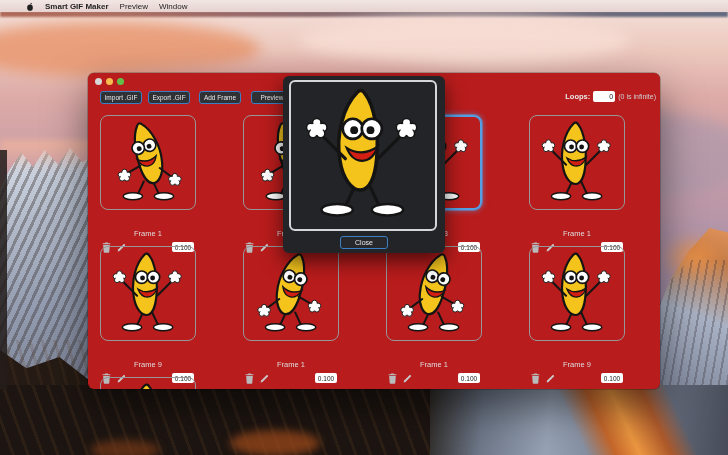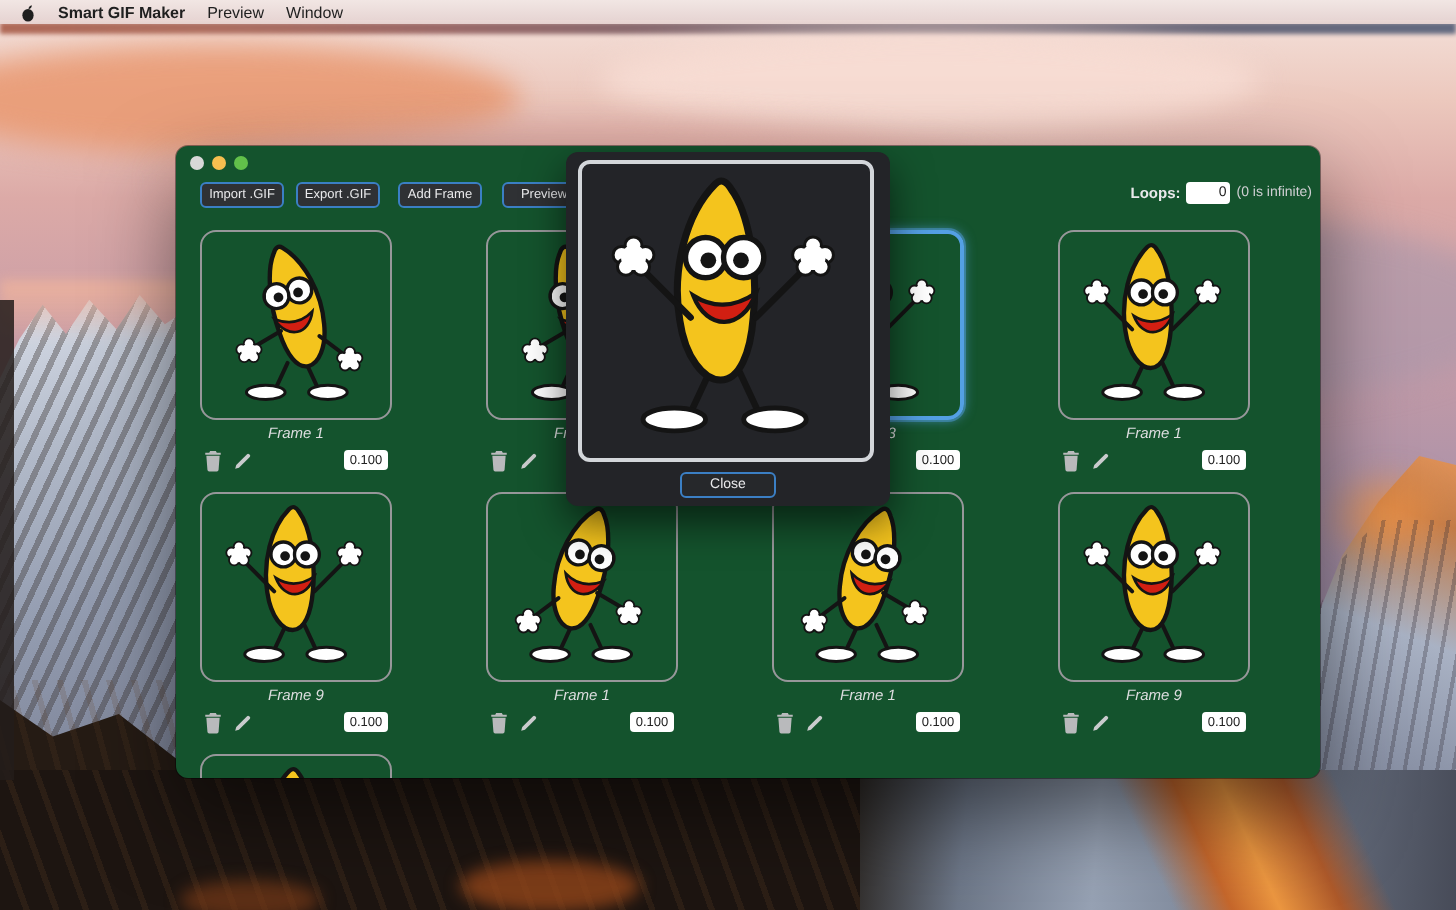--- a/index.html
+++ b/index.html
@@ -37,26 +37,26 @@
     background:repeating-linear-gradient(70deg,transparent 0 11px,rgba(92,62,36,.4) 11px 14px);}
   .orange-patch{border-radius:50%;filter:blur(4px);}
   .bottom-right{left:430px;top:385px;width:298px;height:70px;
     background:linear-gradient(95deg,#2e2a27 0%,#6d7788 18%,#97a2b4 40%,#7a8496 62%,#474b58 100%);}
   .bottom-orange{left:520px;top:385px;width:208px;height:70px;
     background:linear-gradient(65deg,transparent 28%,rgba(206,100,32,.9) 40%,rgba(240,152,62,.97) 50%,rgba(186,86,28,.85) 63%,transparent 74%);}
   .left-edge-dark{left:0;top:150px;width:7px;height:240px;background:rgba(35,28,26,.85);}
   
   #menubar{left:0;top:0;width:728px;height:12px;z-index:40;
     background:linear-gradient(180deg,rgba(246,235,231,.95),rgba(233,214,211,.95));
-    display:flex;align-items:center;gap:11px;padding-left:10px;box-sizing:border-box;
+    display:flex;align-items:center;gap:11px;padding-left:26px;box-sizing:border-box;
     font-size:8px;color:#1f1f1f;}
   .menu-app{font-weight:bold;}
   .menu-item{cursor:default;}
   
-  #appwin{left:88px;top:73px;width:572px;height:316px;background:#14532d;border-radius:6px;
+  #appwin{left:88px;top:73px;width:572px;height:316px;background:#b91c1c;border-radius:6px;
     box-shadow:0 18px 42px rgba(0,0,0,.5),0 0 0 .5px rgba(0,0,0,.4);z-index:20;overflow:hidden;}
   .tl{position:absolute;top:5px;width:7px;height:7px;border-radius:50%;}
   .tl-close{left:7px;background:#d8d8d8;}
   .tl-min{left:18px;background:#f6be4f;}
   .tl-zoom{left:29px;background:#62c04a;}
   .tbtn{position:absolute;top:18px;height:13px;box-sizing:border-box;border:1.5px solid #3b7fc4;
     border-radius:3px;background:#2f3134;color:#e9e9eb;font-size:6.5px;
     display:flex;align-items:center;justify-content:center;white-space:nowrap;padding:0 2px;}
   #loops-group{position:absolute;top:17px;right:4px;height:13px;display:flex;align-items:center;gap:3px;}
   #loops-group .lbl{font-size:7.5px;font-weight:bold;color:#e9e9eb;}
@@ -65,21 +65,21 @@
   #loops-group .hint{font-size:7px;color:#cfcfd3;}
   
   #grid{position:absolute;left:12px;top:42px;width:548px;display:grid;
     grid-template-columns:repeat(4,96px);column-gap:47px;row-gap:10px;z-index:1;}
   .frame-cell{width:96px;height:121px;}
   .thumb{width:96px;height:95px;box-sizing:border-box;border:1.5px solid #97979a;border-radius:8px;
     display:flex;align-items:center;justify-content:center;overflow:hidden;}
   .frame-cell.selected .thumb{border:2px solid #54a0e4;
     box-shadow:0 0 0 1px rgba(84,160,228,.45),0 0 6px rgba(84,160,228,.7);}
   .thumb svg{width:84px;height:84px;}
-  .frame-label{height:11px;margin-top:2px;text-align:center;font-size:7.5px;color:#dedee0;font-style:italic;}
+  .frame-label{height:11px;margin-top:19px;text-align:center;font-size:7.5px;color:#dedee0;}
   .frame-controls{height:12px;margin-top:1px;display:flex;align-items:center;gap:6px;padding:0 2px;}
   .ficon{display:flex;align-items:center;}
   .ficon svg{width:9px;height:11px;}
   .delay-input{margin-left:auto;width:22px;height:10px;border:none;border-radius:2px;background:#fff;
     color:#222;font-size:6.5px;text-align:center;padding:0;box-sizing:border-box;font-family:"Liberation Sans",sans-serif;}
   
   #popup{position:absolute;left:195px;top:3px;width:162px;height:177px;background:#232428;
     border-radius:6px;box-shadow:0 8px 20px rgba(0,0,0,.6);z-index:10;}
   #popup-image{position:absolute;left:6px;top:4px;width:148px;height:151px;box-sizing:border-box;
     border:2px solid #d3d6da;border-radius:6px;display:flex;align-items:center;justify-content:center;}

